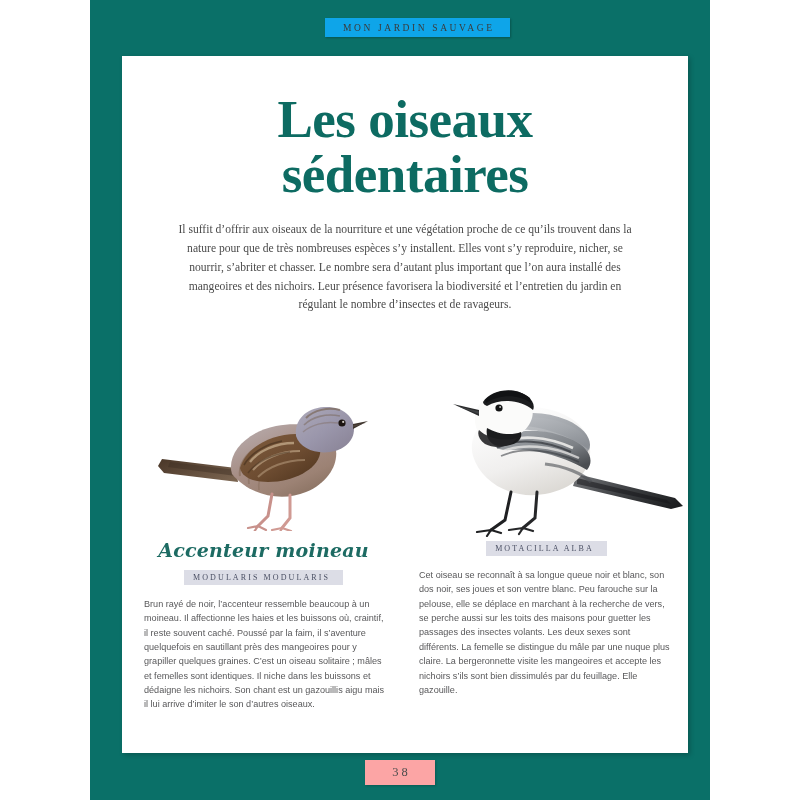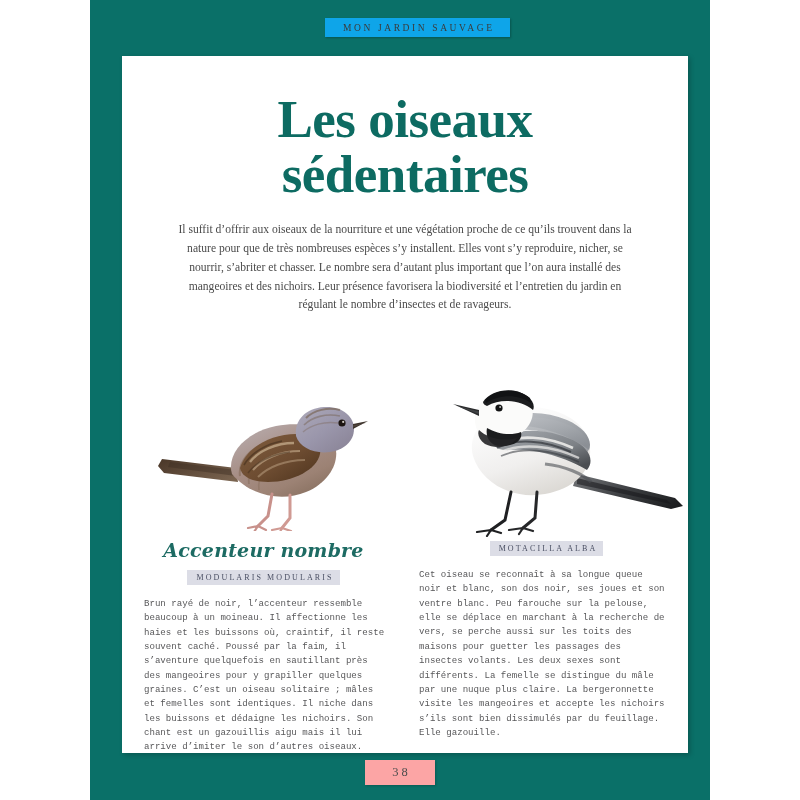--- a/index.html
+++ b/index.html
@@ -129,30 +129,30 @@
 
   .latin-chip {
     display: block;
     margin: 9px auto 0 auto;
     background: #dcdde6;
     color: #4a4f63;
     font-family: "Liberation Serif", serif;
     font-size: 8px;
     letter-spacing: 2.1px;
     text-indent: 2.1px;
-    padding: 3px 6px 3px 7px;
+    padding: 3px 13px 3px 7px;
     width: max-content;
     white-space: nowrap;
   }
   .species-col.right .latin-chip { margin-top: 7px; }
 
   .species-body {
     margin-top: 12px;
     color: #58585a;
-    font-family: Liberation Mono, monospace;
+    font-family: Liberation Sans, sans-serif;
     font-size: 9.1px;
     line-height: 1.58;
     text-align: left;
   }
   .species-col.left .species-body  { margin-left: 8px; margin-right: 2px; }
   .species-col.right .species-body { margin-left: 0px; margin-right: 4px; }
 
   
   #page-number-badge {
     position: absolute;
@@ -252,21 +252,21 @@
             <path d="M199 28 L214 25 L199 33 Z" fill="#3c332c"></path>
             <path d="M199 29.5 L213 26.5 L199 31 Z" fill="#5b5047" opacity="0.7"></path>
 
             <path d="M118 98 L114 120 L104 130" stroke="#c8918b" stroke-width="3" fill="none" stroke-linecap="round"></path>
             <path d="M104 130 L94 132 M104 130 L100 136 M104 130 L112 134" stroke="#c8918b" stroke-width="2.2" fill="none" stroke-linecap="round"></path>
             <path d="M136 99 L136 122 L128 132" stroke="#d09a93" stroke-width="3" fill="none" stroke-linecap="round"></path>
             <path d="M128 132 L118 134 M128 132 L125 138 M128 132 L137 135" stroke="#d09a93" stroke-width="2.2" fill="none" stroke-linecap="round"></path>
           </svg>
         </div>
 
-        <div class="species-name">Accenteur nombre</div>
+        <div class="species-name">Accenteur moineau</div>
         <span class="latin-chip">MODULARIS MODULARIS</span>
         <p class="species-body">Brun rayé de noir, l’accenteur ressemble beaucoup à un moineau. Il affectionne les haies et les buissons où, craintif, il reste souvent caché. Poussé par la faim, il s’aventure quelquefois en sautillant près des mangeoires pour y grapiller quelques graines. C’est un oiseau solitaire ; mâles et femelles sont identiques. Il niche dans les buissons et dédaigne les nichoirs. Son chant est un gazouillis aigu mais il lui arrive d’imiter le son d’autres oiseaux.</p>
       </div>
 
       <div class="species-col right">
 
         <div class="bird-figure right-bird">
           <svg width="262" height="155" viewBox="0 0 262 155" xmlns="http://www.w3.org/2000/svg" aria-label="white wagtail">
             <defs>
               <linearGradient id="wgBelly" x1="0.3" y1="0.1" x2="0.7" y2="1">

